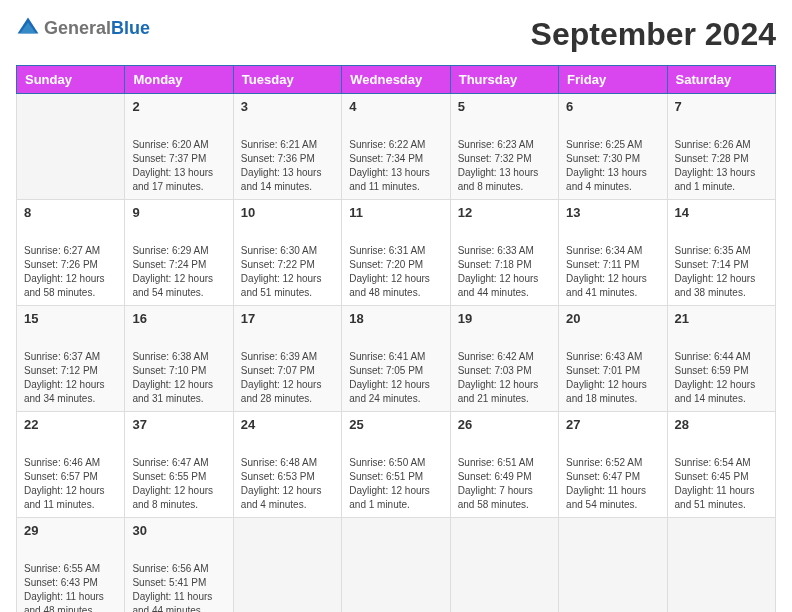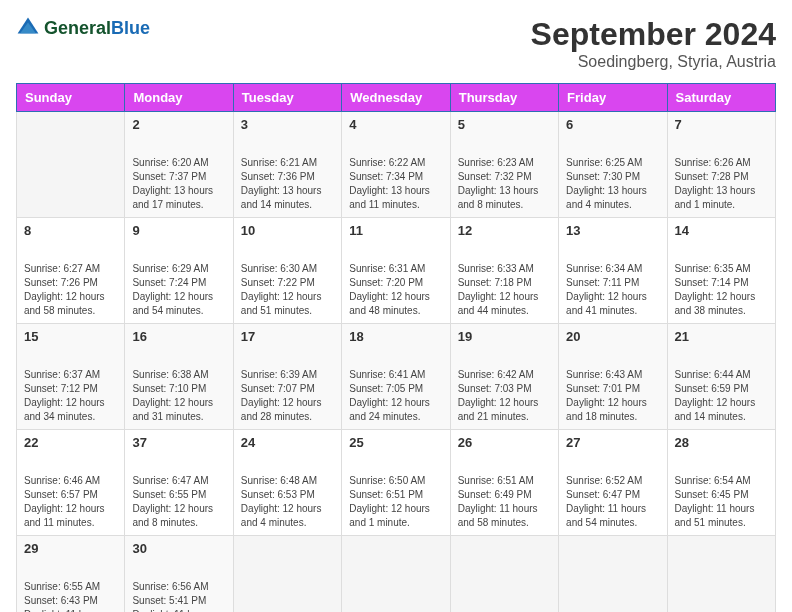--- a/index.html
+++ b/index.html
@@ -17,21 +17,21 @@
       margin-bottom: 12px;
     }
     .logo {
       display: flex;
       align-items: center;
       gap: 4px;
     }
     .logo-text-general {
       font-size: 18px;
       font-weight: bold;
-      color: #14532d;
+      color: #737373;
     }
     .logo-text-blue {
       font-size: 18px;
       font-weight: bold;
       color: #1a6bb5;
     }
     .logo-icon {
       width: 24px;
       height: 24px;
     }
@@ -101,21 +101,20 @@
     <svg class="logo-icon" viewBox="0 0 30 30" xmlns="http://www.w3.org/2000/svg">
       <polygon points="15,2 28,22 2,22" fill="#1a6bb5"></polygon>
       <polygon points="15,8 25,22 5,22" fill="#4a9fd4" opacity="0.6"></polygon>
     </svg>
     <span>
       <span class="logo-text-general">General</span><span class="logo-text-blue">Blue</span>
     </span>
   </div>
   <div class="title-block">
     <div class="month-year">September 2024</div>
-    <div class="location">Soedingberg, Styria, Austria</div>
   </div>
 </div>
 
 <table class="calendar">
   <thead>
     <tr>
       <th>Sunday</th>
       <th>Monday</th>
       <th>Tuesday</th>
       <th>Wednesday</th>
@@ -224,21 +223,21 @@
         <td>
           <span class="day-number">24</span>
           <div class="day-info"><span>Sunrise: 6:48 AM</span><br><span>Sunset: 6:53 PM</span><br><span>Daylight: 12 hours and 4 minutes.</span></div>
         </td>
         <td>
           <span class="day-number">25</span>
           <div class="day-info"><span>Sunrise: 6:50 AM</span><br><span>Sunset: 6:51 PM</span><br><span>Daylight: 12 hours and 1 minute.</span></div>
         </td>
         <td>
           <span class="day-number">26</span>
-          <div class="day-info"><span>Sunrise: 6:51 AM</span><br><span>Sunset: 6:49 PM</span><br><span>Daylight: 11 hours and 58 minutes.</span></div>
+          <div class="day-info"><span>Sunrise: 6:51 AM</span><br><span>Sunset: 6:49 PM</span><br><span>Daylight: 7 hours and 58 minutes.</span></div>
         </td>
         <td>
           <span class="day-number">27</span>
           <div class="day-info"><span>Sunrise: 6:52 AM</span><br><span>Sunset: 6:47 PM</span><br><span>Daylight: 11 hours and 54 minutes.</span></div>
         </td>
         <td>
           <span class="day-number">28</span>
           <div class="day-info"><span>Sunrise: 6:54 AM</span><br><span>Sunset: 6:45 PM</span><br><span>Daylight: 11 hours and 51 minutes.</span></div>
         </td>
       </tr>

